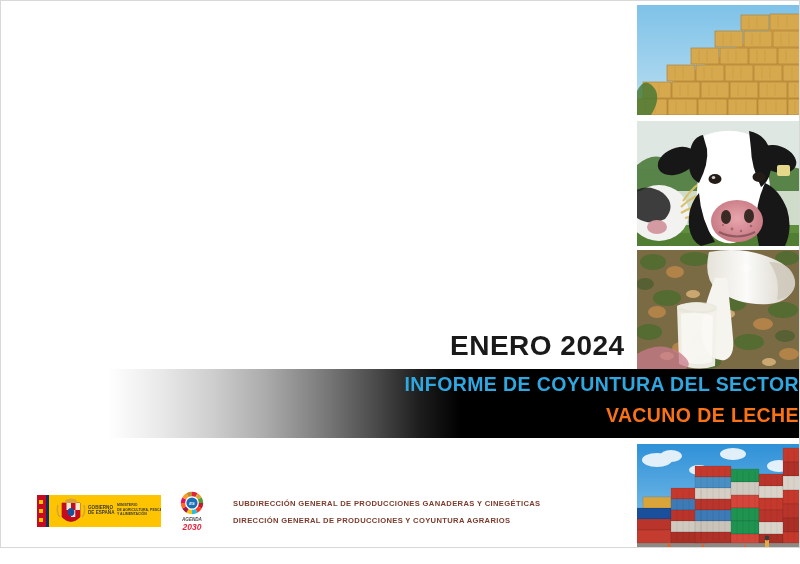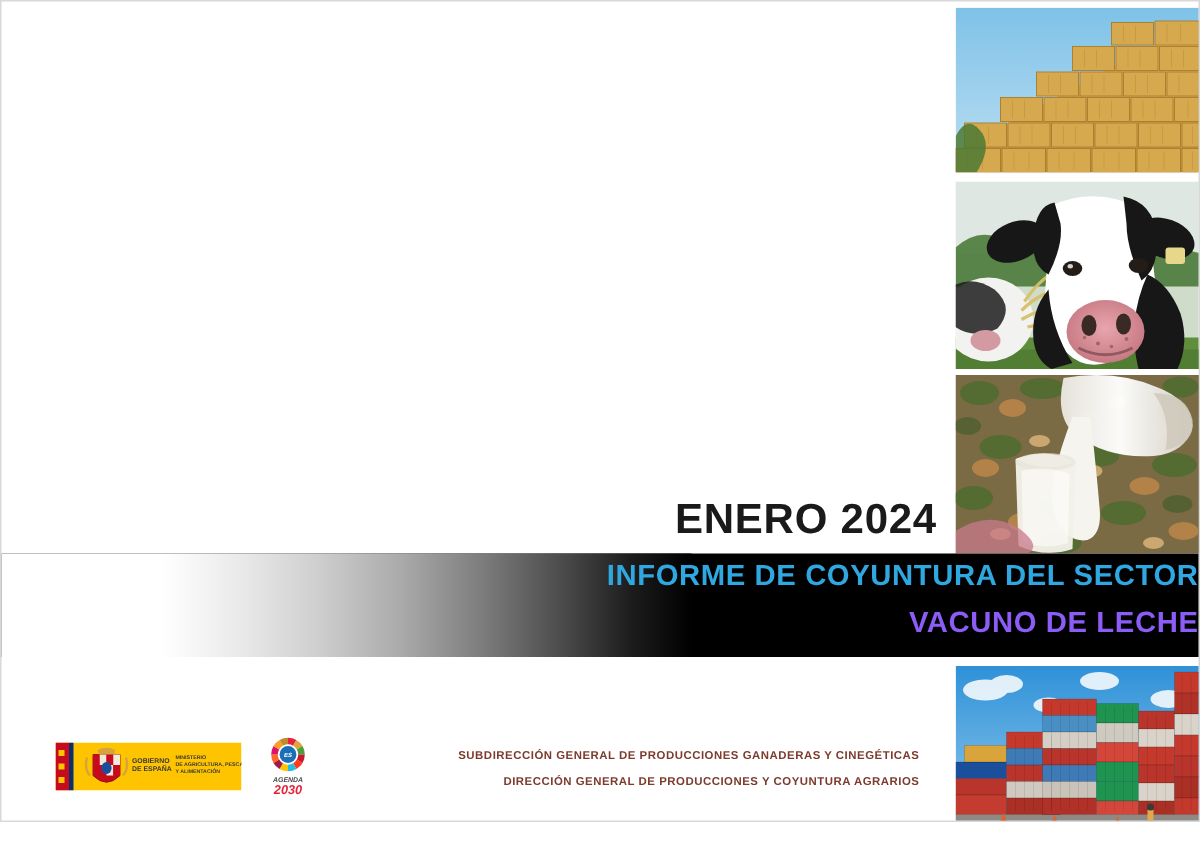--- a/index.html
+++ b/index.html
@@ -78,21 +78,21 @@
     white-space: nowrap;
     line-height: 1;
   }
   .band-line2 {
     position: absolute;
     right: 2px;
     top: 37px;
     font-size: 19.5px;
     font-weight: bold;
     letter-spacing: 0.4px;
-    color: #8b5cf6;
+    color: #f97316;
     white-space: nowrap;
     line-height: 1;
   }
 
   
   .issue-date {
     position: absolute;
     left: 449px;
     top: 331px;
     font-size: 28px;
@@ -132,21 +132,20 @@
     width: 380px;
   }
   .footer-text div {
     font-size: 7.6px;
     font-weight: bold;
     color: #7c3b2c;
     letter-spacing: 0.35px;
     line-height: 1;
     margin-bottom: 9px;
     white-space: nowrap;
-    text-align: right;
   }
 </style>
 </head>
 <body>
 
 <div id="page">
 
   <div class="photo-strip">
 
     <div class="photo photo-hay">

